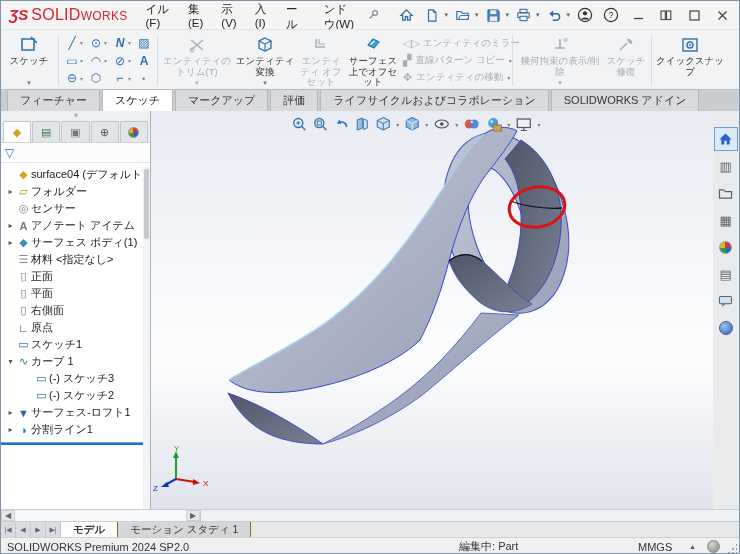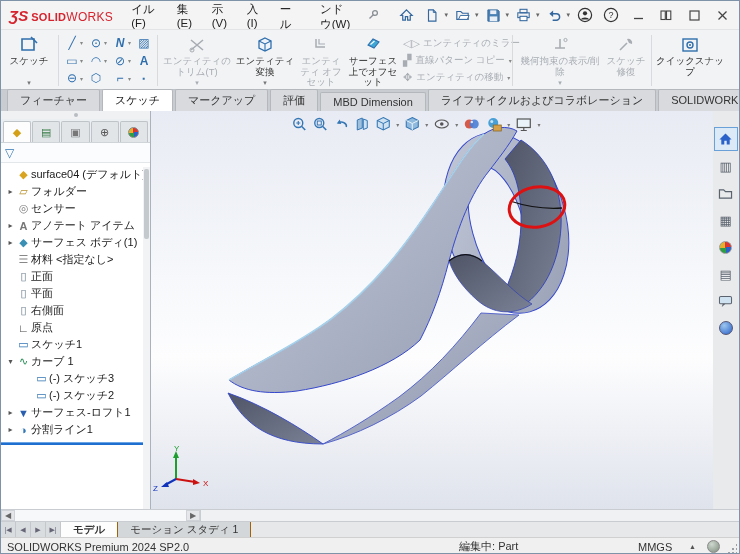--- a/index.html
+++ b/index.html
@@ -3,21 +3,21 @@
 <meta charset="utf-8">
 <style>
   * { box-sizing: border-box; margin: 0; padding: 0; }
   body { font-family: "Liberation Sans", sans-serif; background:#9aa0a8; }
   .app { width:740px; height:554px; position:relative; background:#f4f4f4; border:1px solid #7f93a8; overflow:hidden; font-size:11px; color:#222; }
 
   
   .titlebar { height:28px; display:flex; align-items:center; background:#f4f4f4; padding:0 4px; }
   .logo { display:flex; align-items:baseline; gap:3px; margin:0 10px 0 4px; white-space:nowrap;justify-content:center; }
   .logo .ds { color:#d6232e; font-weight:bold; font-style:italic; font-size:15px; }
-  .logo .solid { color:#d6232e; font-weight:bold; font-size:11px; letter-spacing:.3px;}
+  .logo .solid { color:#d6232e; font-weight:normal; font-size:16px; letter-spacing:.3px;}
   .logo .works { color:#d6232e; font-weight:normal; font-size:12px; letter-spacing:.3px;}
   .menus { display:flex; gap:2px; }
   .menuitem { padding:4px 8px; font-size:11.5px; color:#222; cursor:default; }
   .tb-right { margin-left:auto; display:flex; align-items:center; gap:2px; }
   .tbtn { width:24px; height:22px; display:flex; align-items:center; justify-content:center; color:#33679e; }
   .tbtn svg { display:block; }
   .tb-caret { font-size:7px; color:#666; margin:0 1px 0 -2px; }
   .winbtn { width:26px; height:22px; display:flex; align-items:center; justify-content:center; color:#444; font-size:12px; }
   .pin { color:#8a8f96; margin-right:6px; }
 
@@ -353,21 +353,20 @@
       </div>
     </div>
 
   </div>
 
   <div class="tabbar">
     <span class="rtab">フィーチャー</span>
     <span class="rtab active">スケッチ</span>
     <span class="rtab">マークアップ</span>
     <span class="rtab">評価</span>
-    <span class="rtab">MBD Dimension</span>
     <span class="rtab">ライフサイクルおよびコラボレーション</span>
     <span class="rtab">SOLIDWORKS アドイン</span>
 
   </div>
 
   <div class="main">
 
     <div class="panel">
       <div class="panel-handle">
           <span class="dot"></span>

